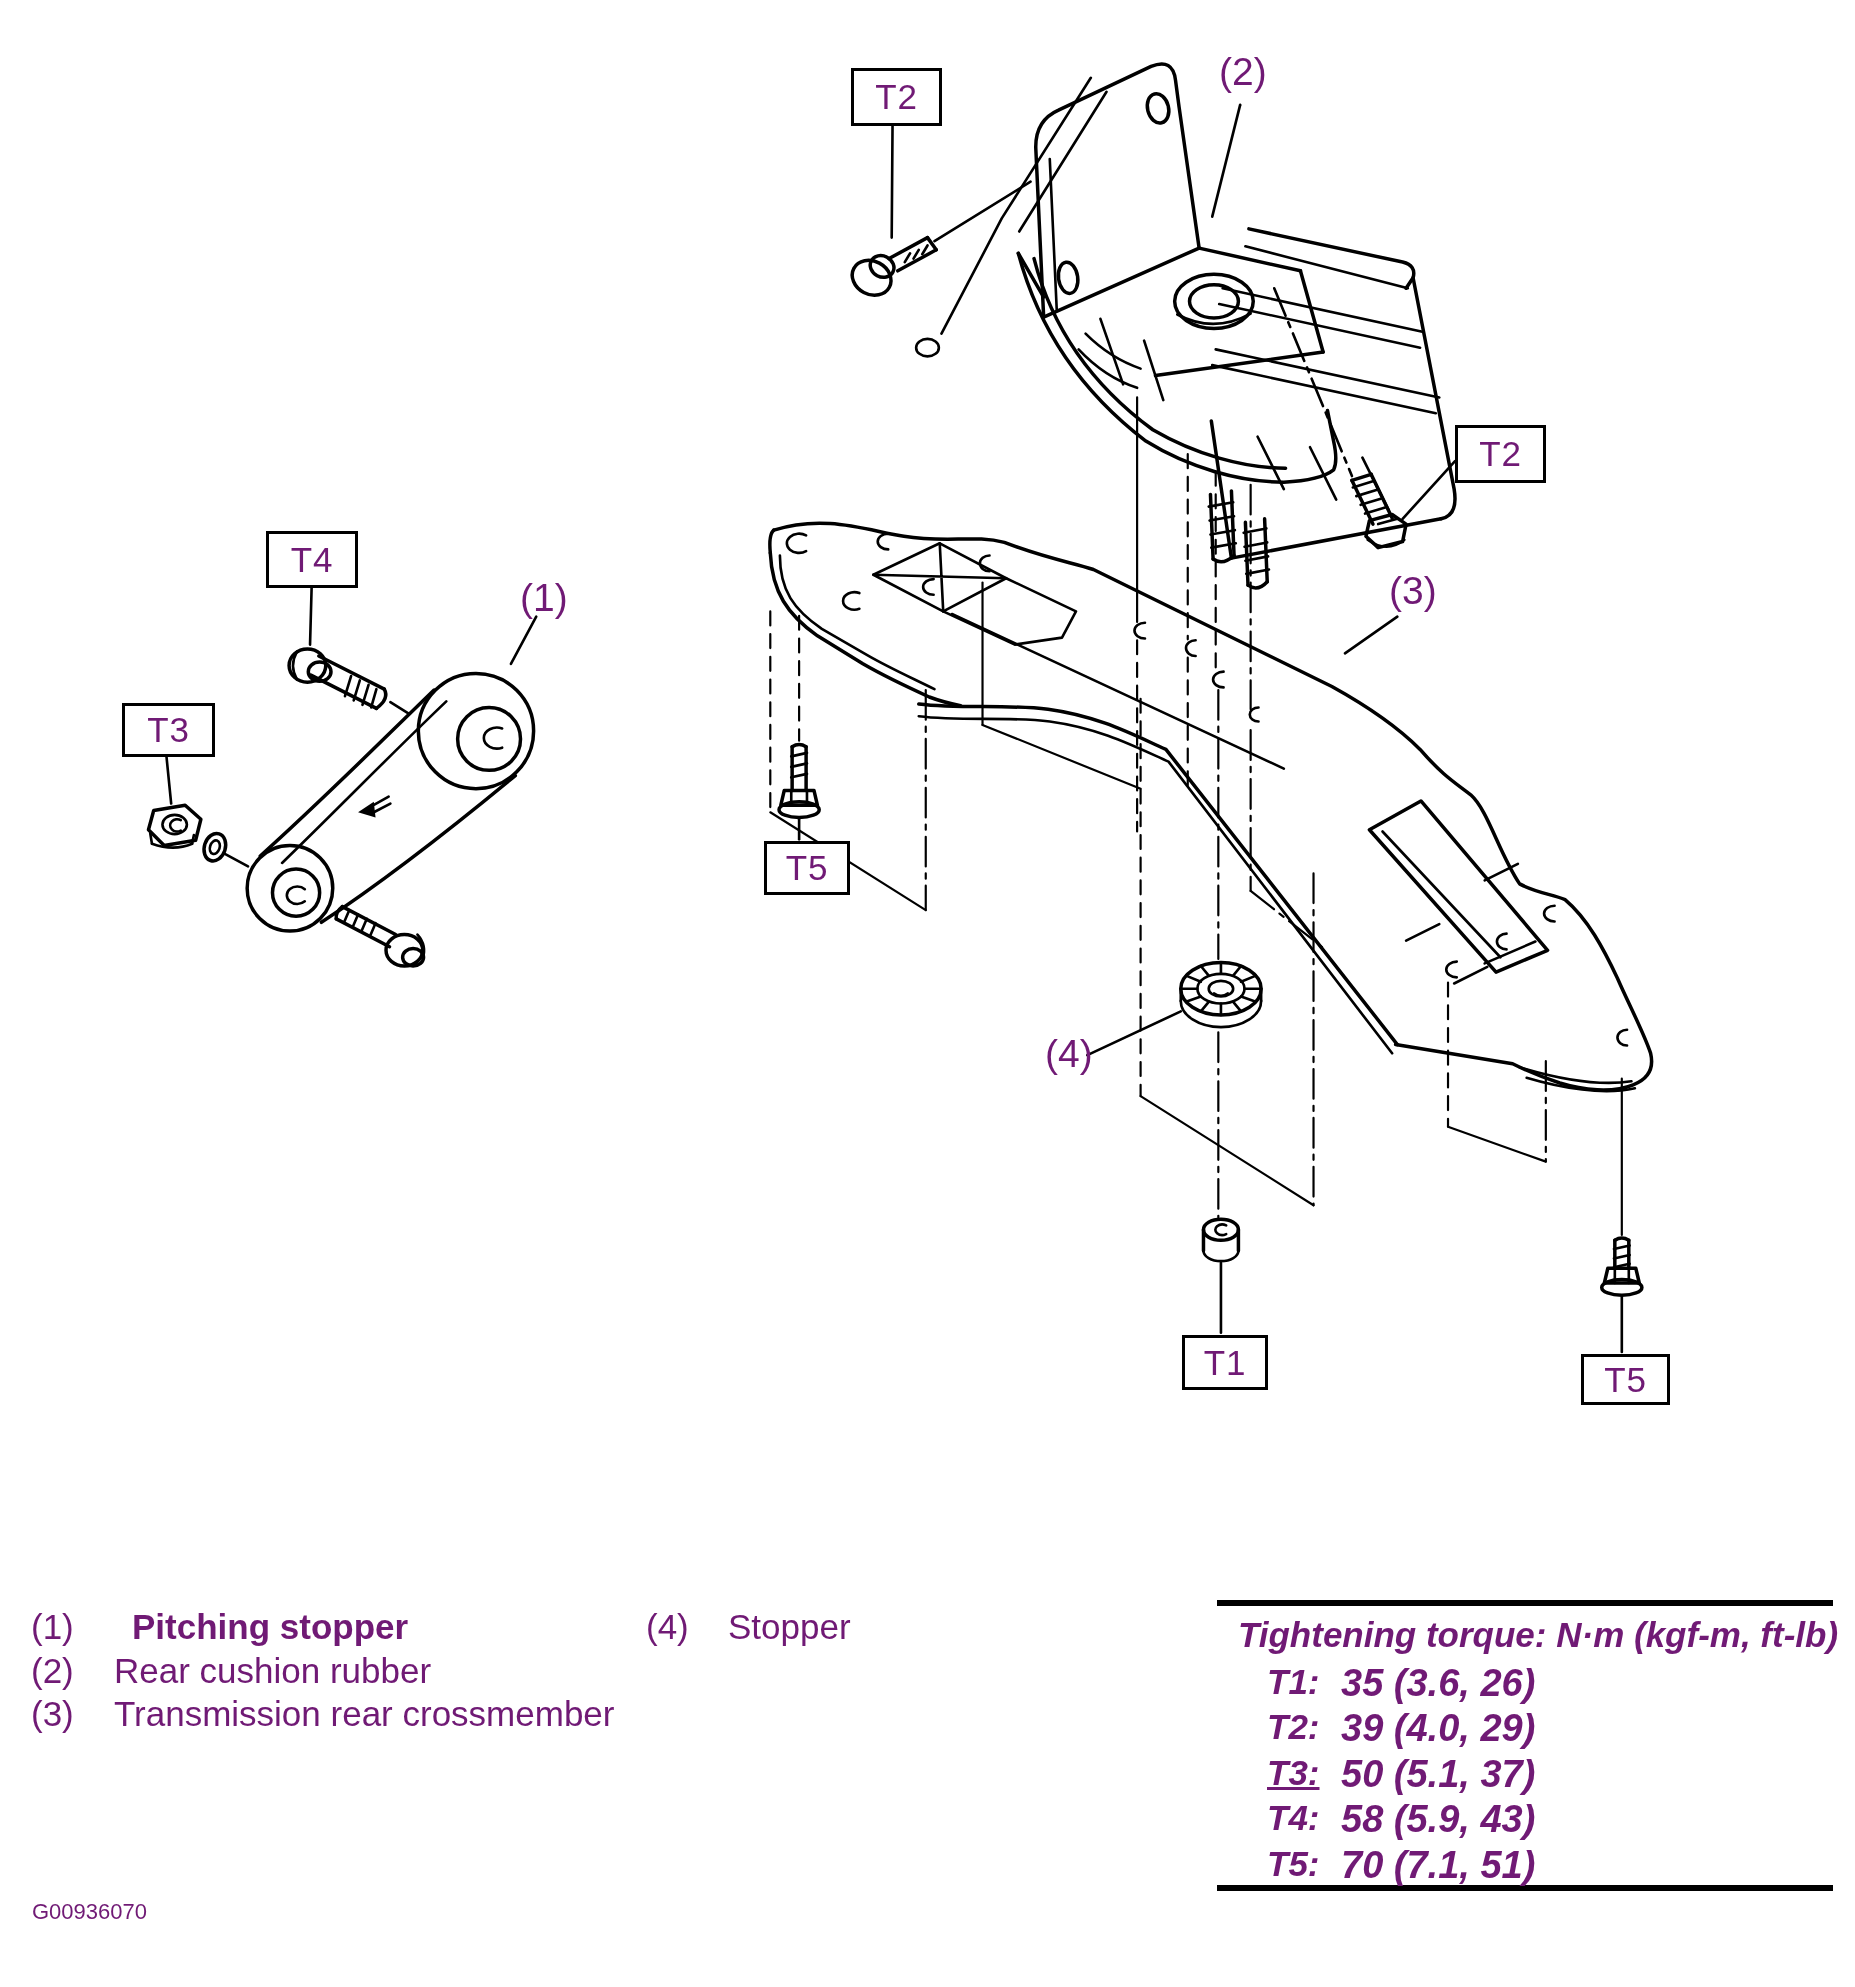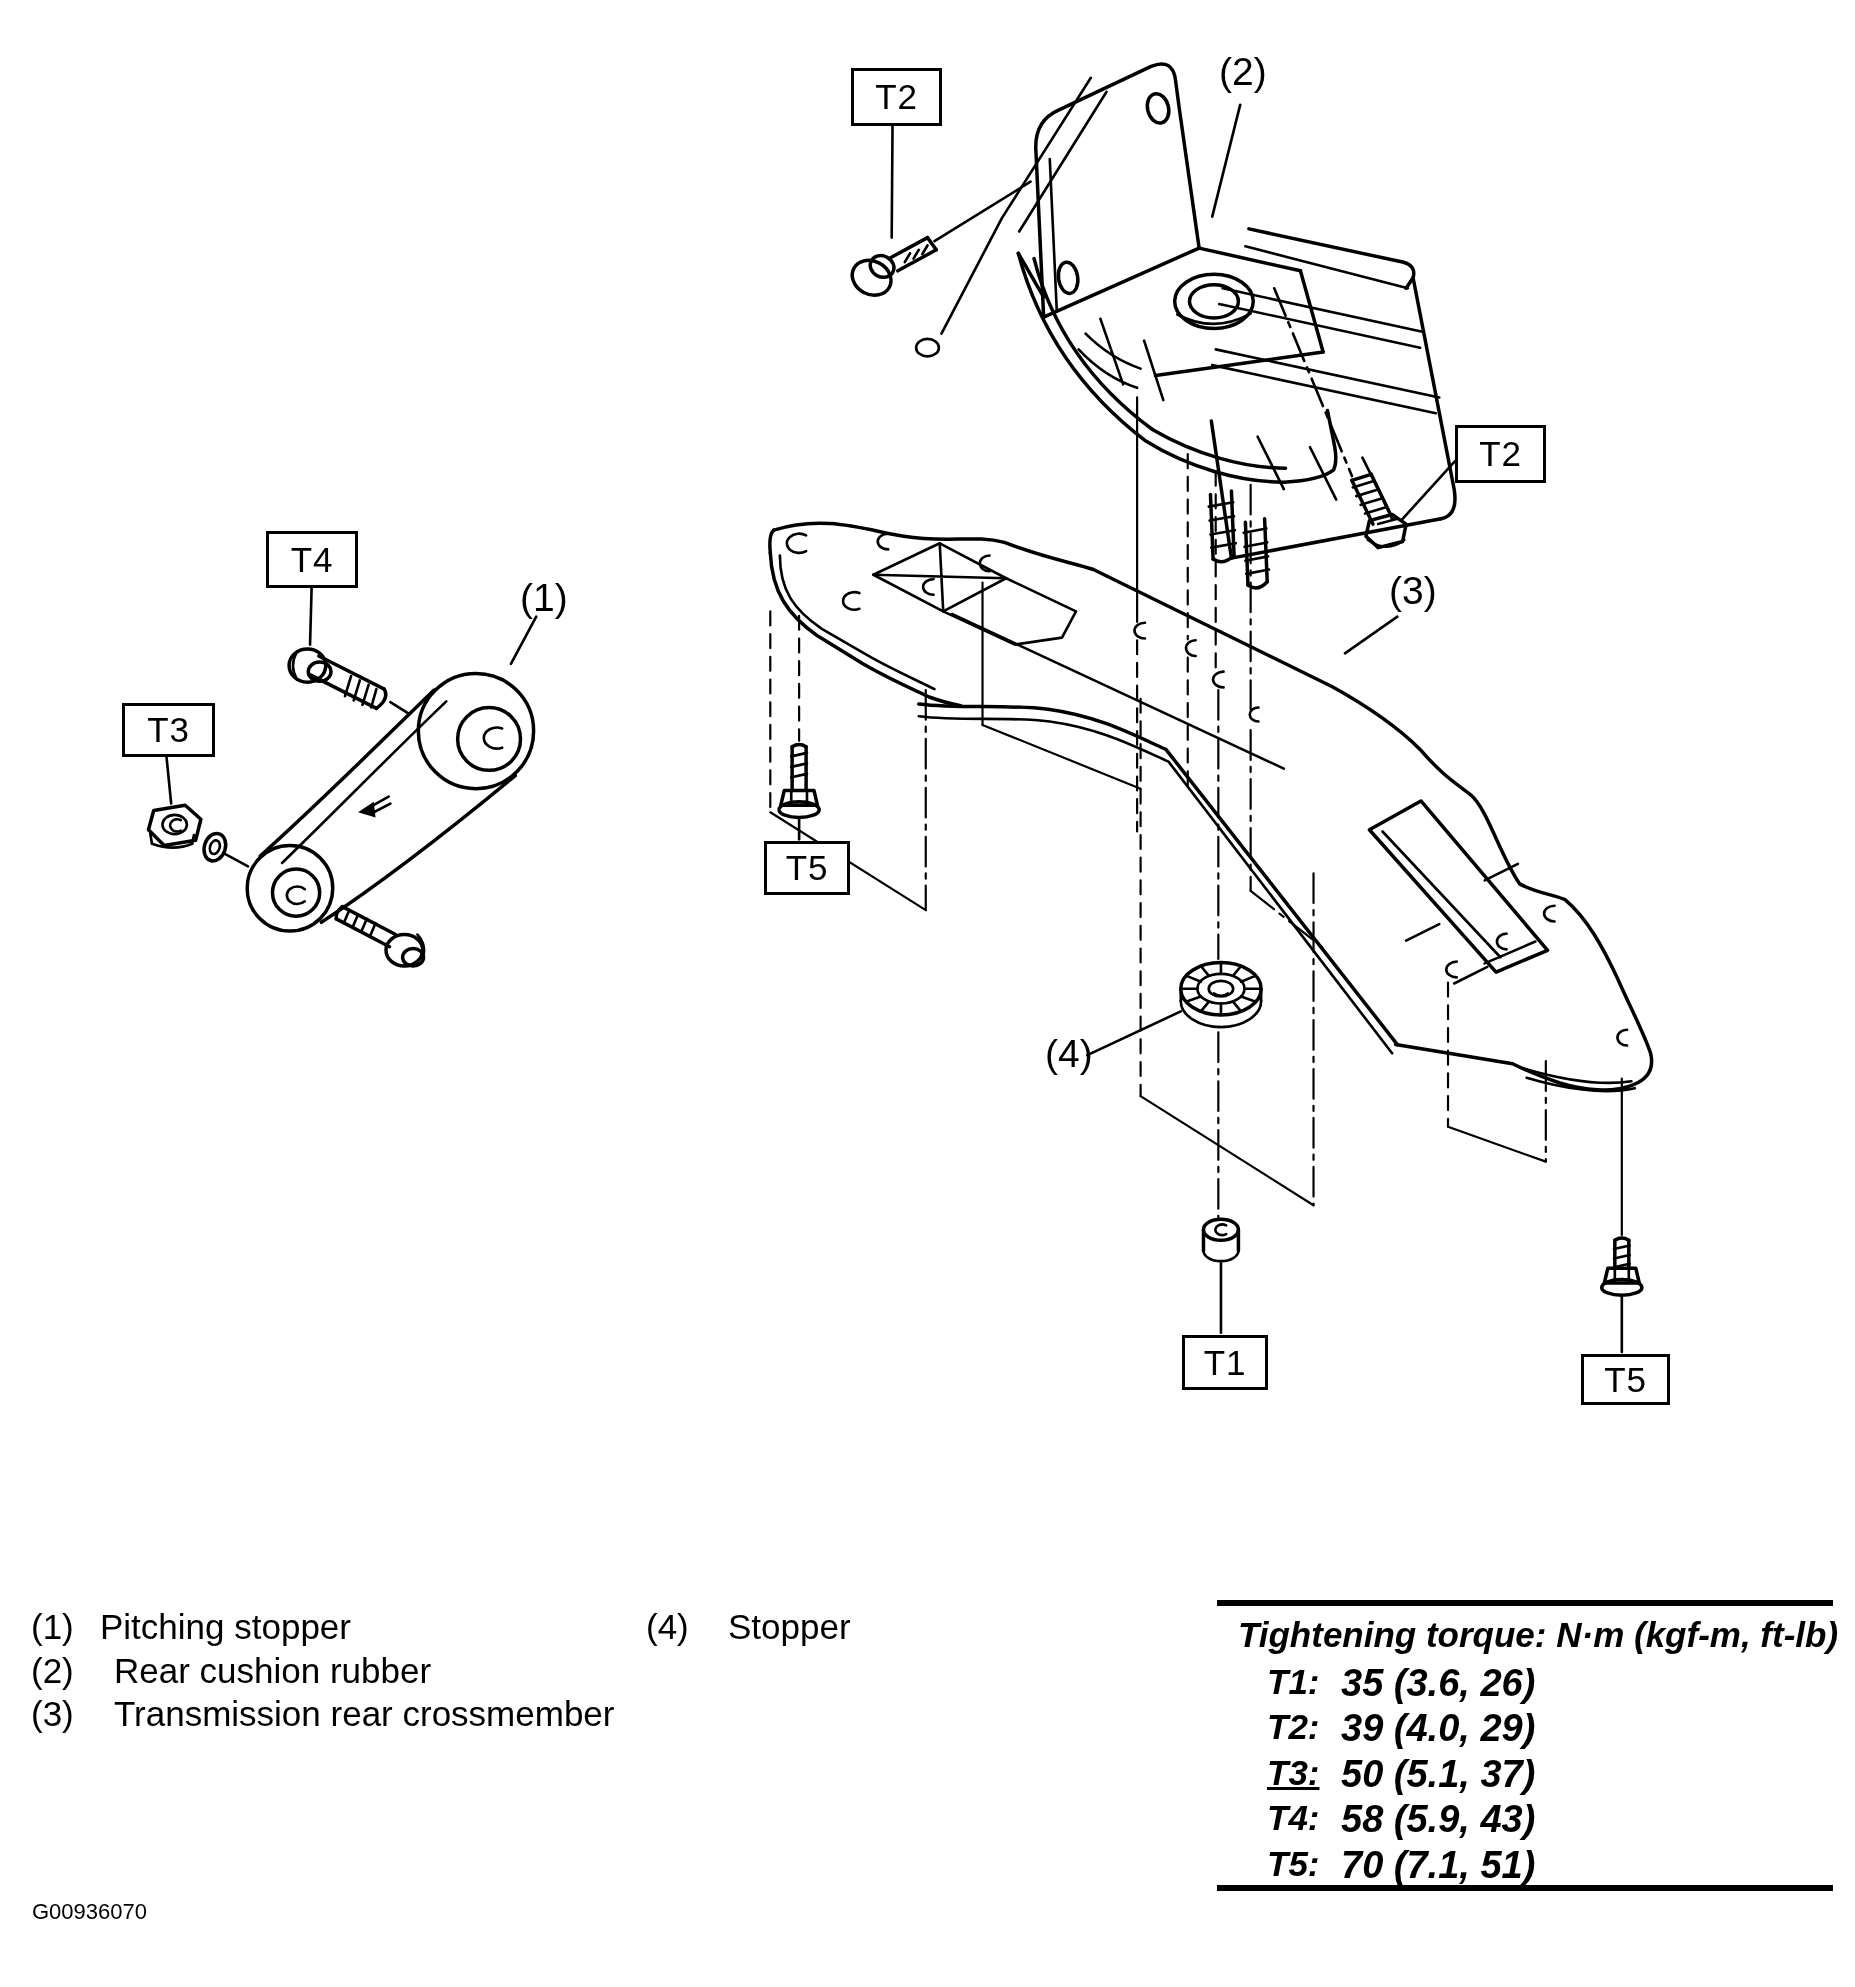--- a/index.html
+++ b/index.html
@@ -2,21 +2,21 @@
 <html style="font-size:14px"><head>
 <meta charset="utf-8">
 <style>
   html,body{margin:0;padding:0;background:#ffffff;}
   .canvas{
     position:relative;
     width:1855px;
     height:1987px;
     background:#ffffff;
     font-family:"Liberation Sans", sans-serif;
-    color:#000000;
+    color:#701a75;
     overflow:hidden;
   }
   svg{position:absolute;left:0;top:0;}
   .tbox{
     position:absolute;
     border:3.5px solid #000;
     background:#fff;
     display:flex;
     align-items:center;
     justify-content:center;
@@ -347,21 +347,21 @@
     <span>T5</span>
   </div>
 
   <div class="callout" style="left:1219px;top:50px;">(2)</div>
   <div class="callout" style="left:520px;top:576px;">(1)</div>
   <div class="callout" style="left:1389px;top:569px;">(3)</div>
   <div class="callout" style="left:1045px;top:1032px;">(4)</div>
 
   <div>
     <div class="legend-num" style="left:31px;top:1607px;">(1)</div>
-    <div class="legend-label" style="left:100px;top:1607px;">Pitching stopper</div>
+    <div class="legend-label" style="left:132px;top:1607px;font-weight:bold;">Pitching stopper</div>
     <div class="legend-num" style="left:31px;top:1651px;">(2)</div>
     <div class="legend-label" style="left:114px;top:1651px;">Rear cushion rubber</div>
     <div class="legend-num" style="left:31px;top:1694px;">(3)</div>
     <div class="legend-label" style="left:114px;top:1694px;">Transmission rear crossmember</div>
     <div class="legend-num" style="left:646px;top:1607px;">(4)</div>
     <div class="legend-label" style="left:728px;top:1607px;">Stopper</div>
   </div>
 
   <div class="torque-table">
     <div class="torque-title">Tightening torque: N·m (kgf-m, ft-lb)</div>

